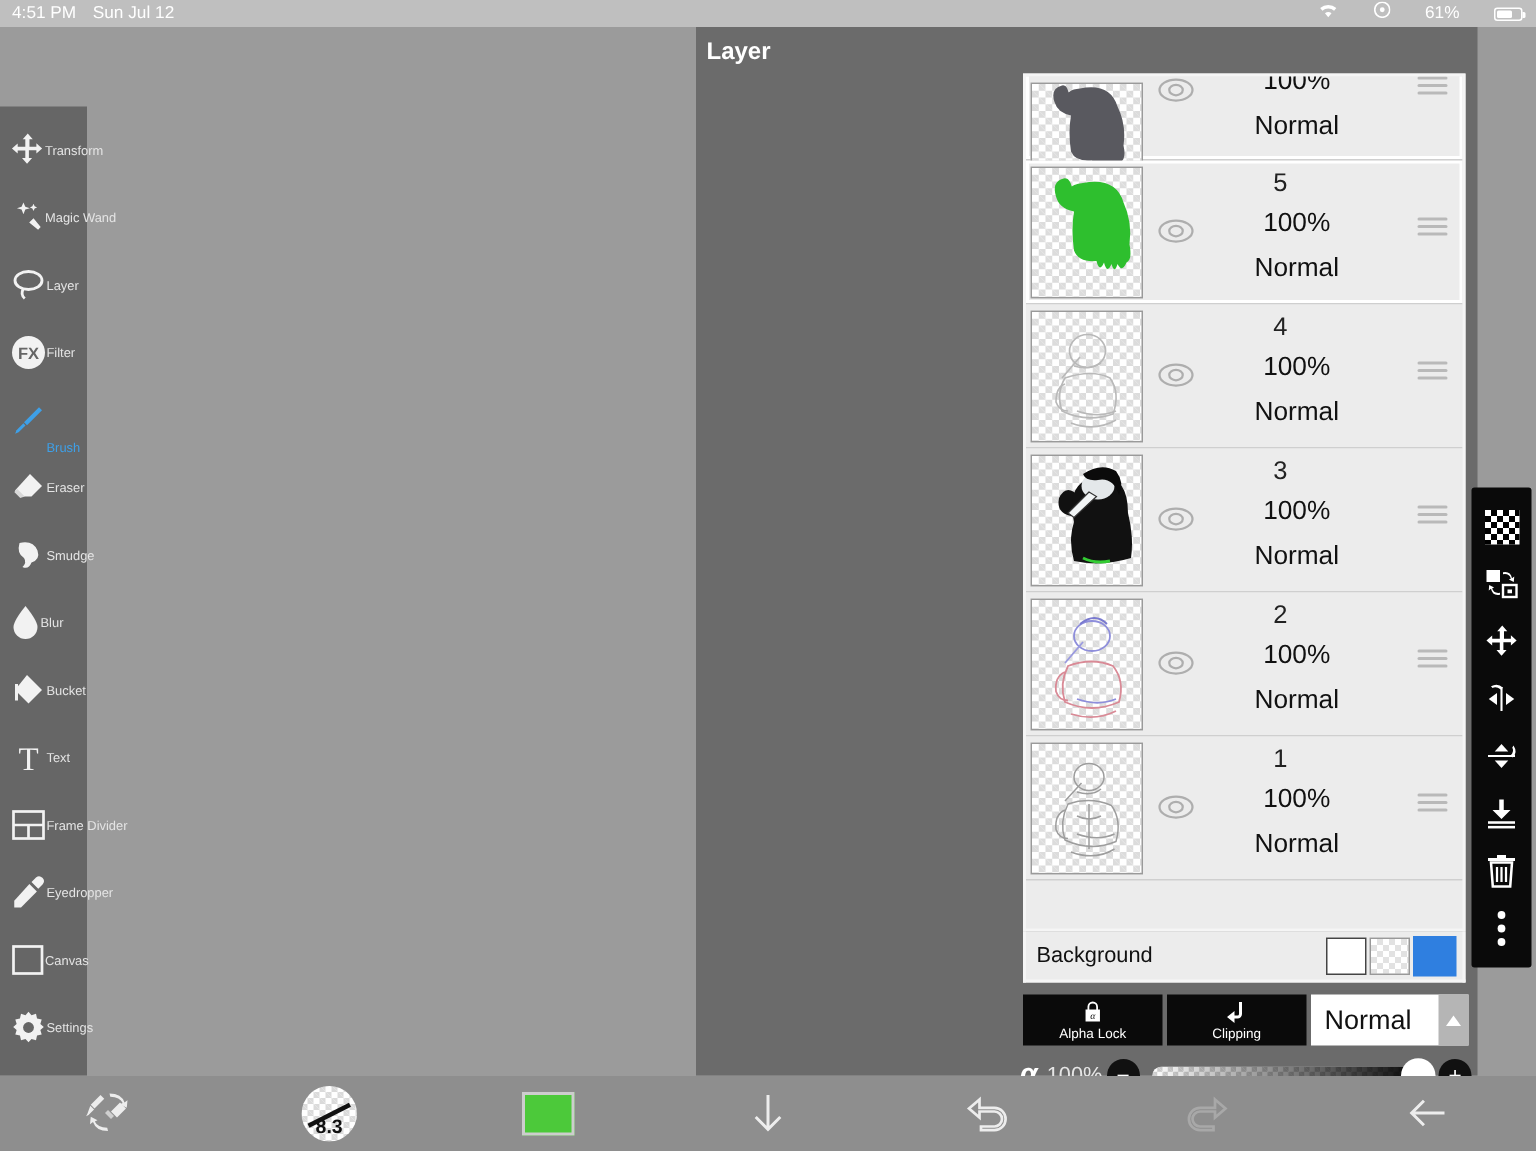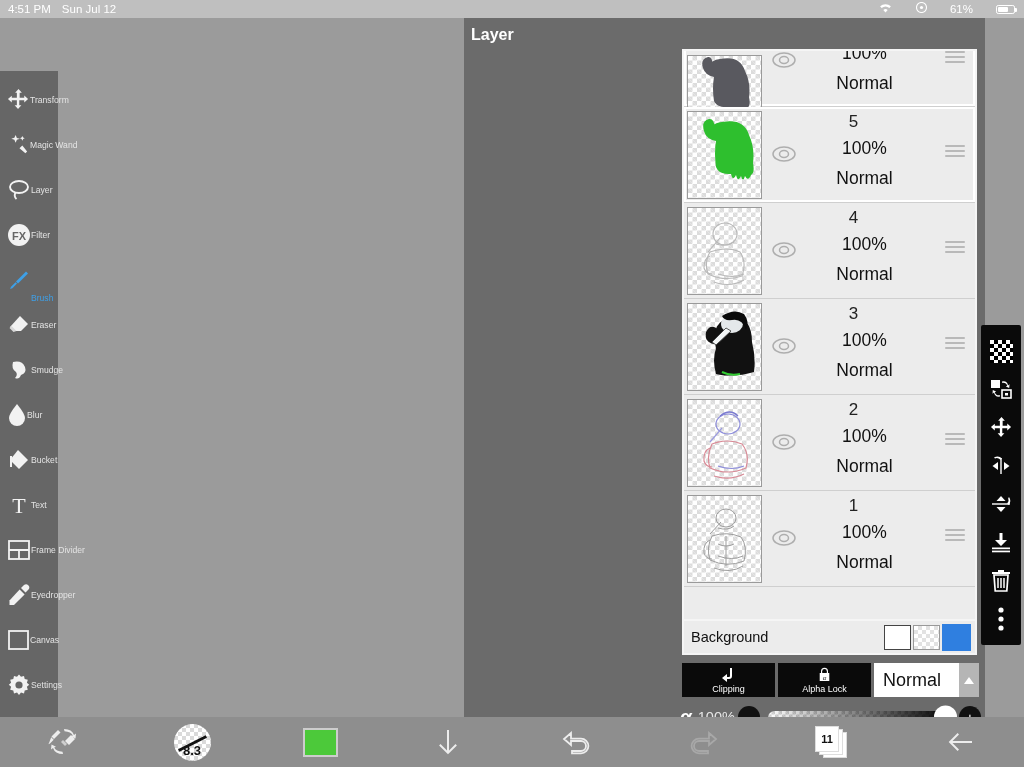--- a/index.html
+++ b/index.html
@@ -669,31 +669,31 @@
       <span class="bg-swatches">
         <span class="bg-sw white"></span>
         <span class="bg-sw trans"></span>
         <span class="bg-sw dark-wrap"><span class="bg-sw dark"></span></span>
       </span>
     </div>
 
     <div class="lp-actions">
       <div class="act-btn">
         <svg width="15" height="16" viewBox="0 0 15 16">
-            <path d="M9 1h2v8a3 3 0 0 1-3 3H6v3L1 11l5-4v3h2a1 1 0 0 0 1-1z" fill="#fff"></path>
-          </svg>
-        <span class="albl">Clipping</span>
-      </div>
-      <div class="act-btn">
-        <svg width="15" height="16" viewBox="0 0 15 16">
             <path d="M4 6V4.2a3.5 3.5 0 0 1 7 0V6h1.3v8H2.7V6z" fill="#fff"></path>
             <path d="M5.2 6V4.3a2.3 2.3 0 0 1 4.6 0V6z" fill="#0a0a0a"></path>
             <text x="7.5" y="12.6" font-size="6.5" font-style="italic" font-family="Liberation Serif, serif" text-anchor="middle" fill="#0a0a0a">α</text>
           </svg>
         <span class="albl">Alpha Lock</span>
+      </div>
+      <div class="act-btn">
+        <svg width="15" height="16" viewBox="0 0 15 16">
+            <path d="M9 1h2v8a3 3 0 0 1-3 3H6v3L1 11l5-4v3h2a1 1 0 0 0 1-1z" fill="#fff"></path>
+          </svg>
+        <span class="albl">Clipping</span>
       </div>
       <div class="blend-select">
         <span class="bval">Normal</span>
         <span class="blend-arrow"></span>
       </div>
     </div>
 
     <div class="alpha-row">
       <span class="alpha-sym">α</span>
       <span class="alpha-val">100%</span>
@@ -791,28 +791,19 @@
       <svg width="32" height="26" viewBox="0 0 32 26">
           <path d="M11 4 4 10l7 6v-4h10a5 5 0 0 1 0 10h-9v2.4h9a7.4 7.4 0 0 0 0-14.8H11z" fill="none" stroke="#ededed" stroke-width="1.8"></path>
         </svg>
     </div>
     <div class="bb-item dim">
       <svg width="32" height="26" viewBox="0 0 32 26">
           <path d="M21 4l7 6-7 6v-4H11a5 5 0 0 0 0 10h9v2.4h-9a7.4 7.4 0 0 1 0-14.8h10z" fill="none" stroke="#a8a8a8" stroke-width="1.8"></path>
         </svg>
     </div>
     <div class="bb-item">
-      <span class="layercount">
-        <span class="sheet s3"></span>
-        <span class="sheet s2"></span>
-        <span class="sheet s1">
-          <span class="lc-val">11</span>
-        </span>
-      </span>
-    </div>
-    <div class="bb-item">
       <svg width="32" height="30" viewBox="0 0 32 30">
           <path d="M28 14v2H8.5l6.5 6.5-1.4 1.4L4.7 15l8.9-8.9L15 7.5 8.5 14z" fill="#ededed"></path>
         </svg>
     </div>
   </div>
 
 </div>
 
 </body></html>

